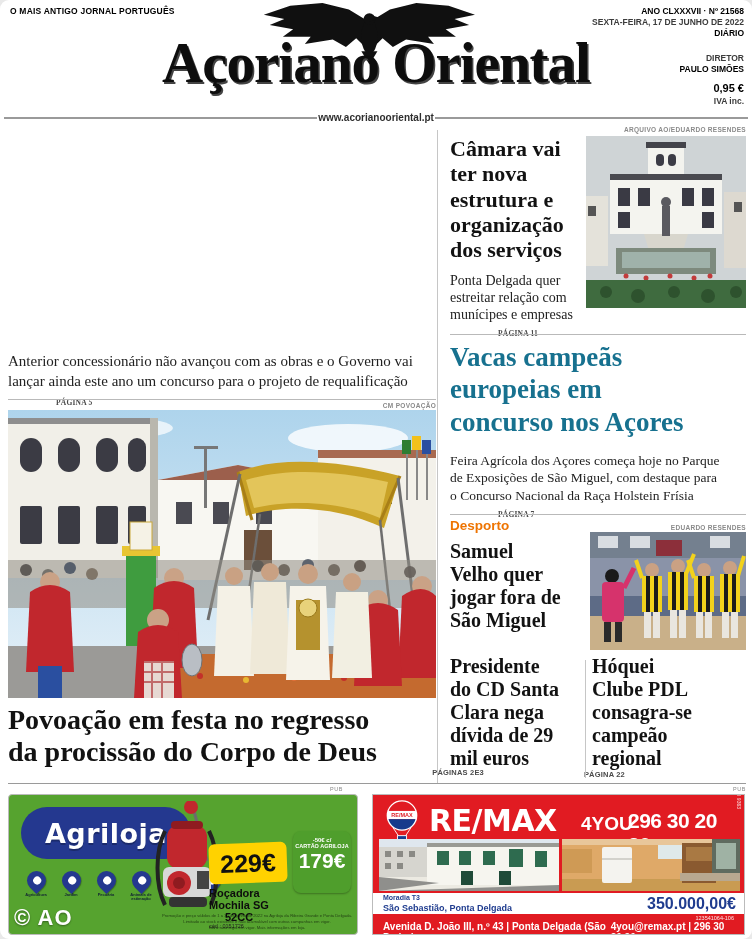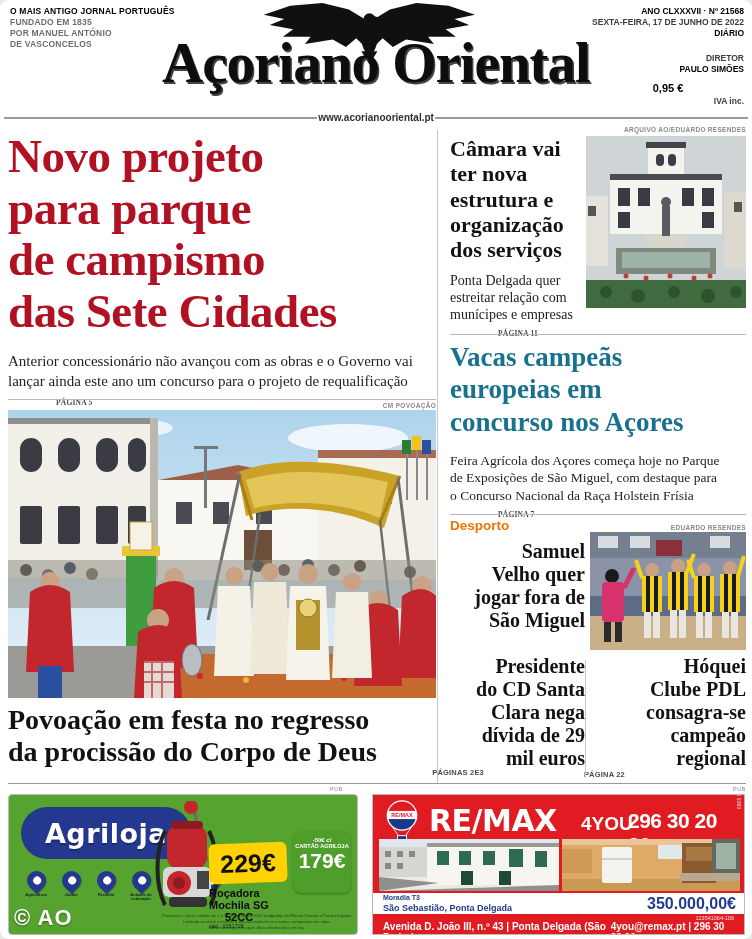--- a/index.html
+++ b/index.html
@@ -8,21 +8,21 @@
   .abs{position:absolute;}
   .ml{white-space:pre-line;}
   .serif{font-family:"Liberation Serif",serif;}
 
   
   .mast-left{left:10px;top:6px;width:180px;font-size:8.5px;line-height:1.3;letter-spacing:.2px;}
   .mast-left .l1{font-weight:bold;color:#000;}
   .mast-left .lrest{color:#3c3c3c;font-weight:bold;opacity:.75;}
   .mast-right{right:8px;top:6px;text-align:right;font-size:8.5px;line-height:1.3;color:#3c3c3c;font-weight:bold;}
   .mast-right .strong{color:#000;}
-  .mast-right .price{font-size:11px;color:#000;margin-top:6px;text-align:center;}
+  .mast-right .price{font-size:11px;color:#000;margin-top:6px;}
   .eagle{left:50%;top:0;transform:translateX(-53%);}
   .title{left:0;right:0;top:30px;text-align:center;font-family:Liberation Serif, serif;
          font-weight:900;font-size:57px;letter-spacing:-1px;color:#0d0d0d;
          text-shadow:1.5px 1.5px 0 #444;}
   .wwwline{left:0;right:0;top:112px;display:flex;align-items:center;gap:1px;padding:0 4px;}
   .wwwline .rule{flex:1;height:2px;background:#9a9a9a;}
   .wwwline .mid{flex:0 0 auto;font-size:10px;font-weight:bold;color:#2e2e2e;}
 
   
   .vdiv-main{left:437px;top:130px;width:1px;height:653px;background:#c6c6c6;}
@@ -35,21 +35,21 @@
   .pref{font-size:7.5px;font-weight:bold;color:#4a4a4a;letter-spacing:.2px;margin-left:48px;}
   .credit{font-size:6.5px;color:#8a8a8a;letter-spacing:.3px;font-weight:bold;}
   .caption{left:8px;top:704px;width:428px;font-weight:bold;font-size:28px;line-height:1.14;color:#121212;}
 
   
   .cam-h{left:450px;top:136px;width:150px;font-weight:bold;font-size:22px;line-height:1.15;color:#121212;}
   .cam-sub{left:450px;top:272px;width:155px;font-size:14px;line-height:1.22;color:#222;}
   .vac-h{left:450px;top:341px;width:300px;font-weight:bold;font-size:27px;line-height:1.2;color:#17718f;}
   .vac-sub{left:450px;top:452px;width:300px;font-size:13.5px;line-height:1.28;color:#222;}
   .desporto{left:450px;top:518px;font-size:13.5px;font-weight:bold;color:#ee7402;}
-  .sp-h{font-weight:bold;font-size:20px;line-height:1.15;color:#121212;text-align:right;}
+  .sp-h{font-weight:bold;font-size:20px;line-height:1.15;color:#121212;}
   .sp-ref{text-align:right;}
   .vdiv-sp{left:585px;top:660px;width:1px;height:118px;background:#c6c6c6;}
 
   
   .publbl{font-size:5.5px;color:#888;letter-spacing:.5px;}
   .ad{border:1px solid #bbb;box-sizing:border-box;}
   .agriloja{left:8px;top:794px;width:350px;height:141px;background:#56a32f;border-radius:4px;overflow:hidden;padding-left:11px;}
   .ag-logo{left:12px;top:12px;width:170px;height:52px;background:#24388f;border-radius:28px;
            display:flex;align-items:center;justify-content:center;}
   .ag-logo span{color:#fff;font-family:"DejaVu Sans",sans-serif;font-weight:bold;font-size:27px;
@@ -89,23 +89,20 @@
              padding:0 10px;box-sizing:border-box;color:#fff;font-weight:bold;font-size:10px;}
   .photo{display:block;}
 </style>
 </head>
 <body>
 
 <div class="page">
 
   <div class="abs mast-left">
     <div class="l1">O MAIS ANTIGO JORNAL PORTUGUÊS</div>
-    <div class="lrest ml">FUNDADO EM 1835
-POR MANUEL ANTÓNIO
-DE VASCONCELOS</div>
   </div>
 
   <div class="abs eagle">
     <svg width="220" height="66" viewBox="0 0 300 90">
       <path fill="#101010" d="M150,30 L122,13 L86,4 L42,8 L6,20 L34,26 L14,34 L46,40 L32,50 L70,50 L62,60 L100,54 L118,64 L132,52 L150,70 L168,52 L182,64 L200,54 L238,60 L230,50 L268,50 L254,40 L286,34 L266,26 L294,20 L258,8 L214,4 L178,13 Z"></path>
       <ellipse cx="150" cy="50" rx="11" ry="24" fill="#101010"></ellipse>
       <circle cx="150" cy="26" r="8" fill="#101010"></circle>
       <path fill="#101010" d="M150,20 L163,24 L150,30 Z"></path>
       <path fill="#101010" d="M139,70 L161,70 L150,88 Z"></path>
     </svg>
@@ -125,24 +122,20 @@
   </div>
 
   <div class="abs wwwline">
     <div class="rule"></div>
     <div class="mid">www.acorianooriental.pt</div>
     <div class="rule"></div>
   </div>
 
   <div class="abs vdiv-main"></div>
 
-  <div class="abs lead-h serif ml">Novo projeto
-para parque
-de campismo
-das Sete Cidades</div>
   <p class="abs lead-sub serif" style="margin:0">
     <span class="ml">Anterior concessionário não avançou com as obras e o Governo vai
 lançar ainda este ano um concurso para o projeto de requalificação</span>
     <span class="pref">PÁGINA 5</span>
   </p>
   <div class="abs hrule" style="left:8px;top:399px;width:428px"></div>
   <div class="abs credit" style="left:8px;top:402px;width:428px;text-align:right">CM POVOAÇÃO</div>
 
   <div class="abs" style="left:8px;top:410px">
     <svg class="photo" width="428" height="288" viewBox="0 0 428 288">

